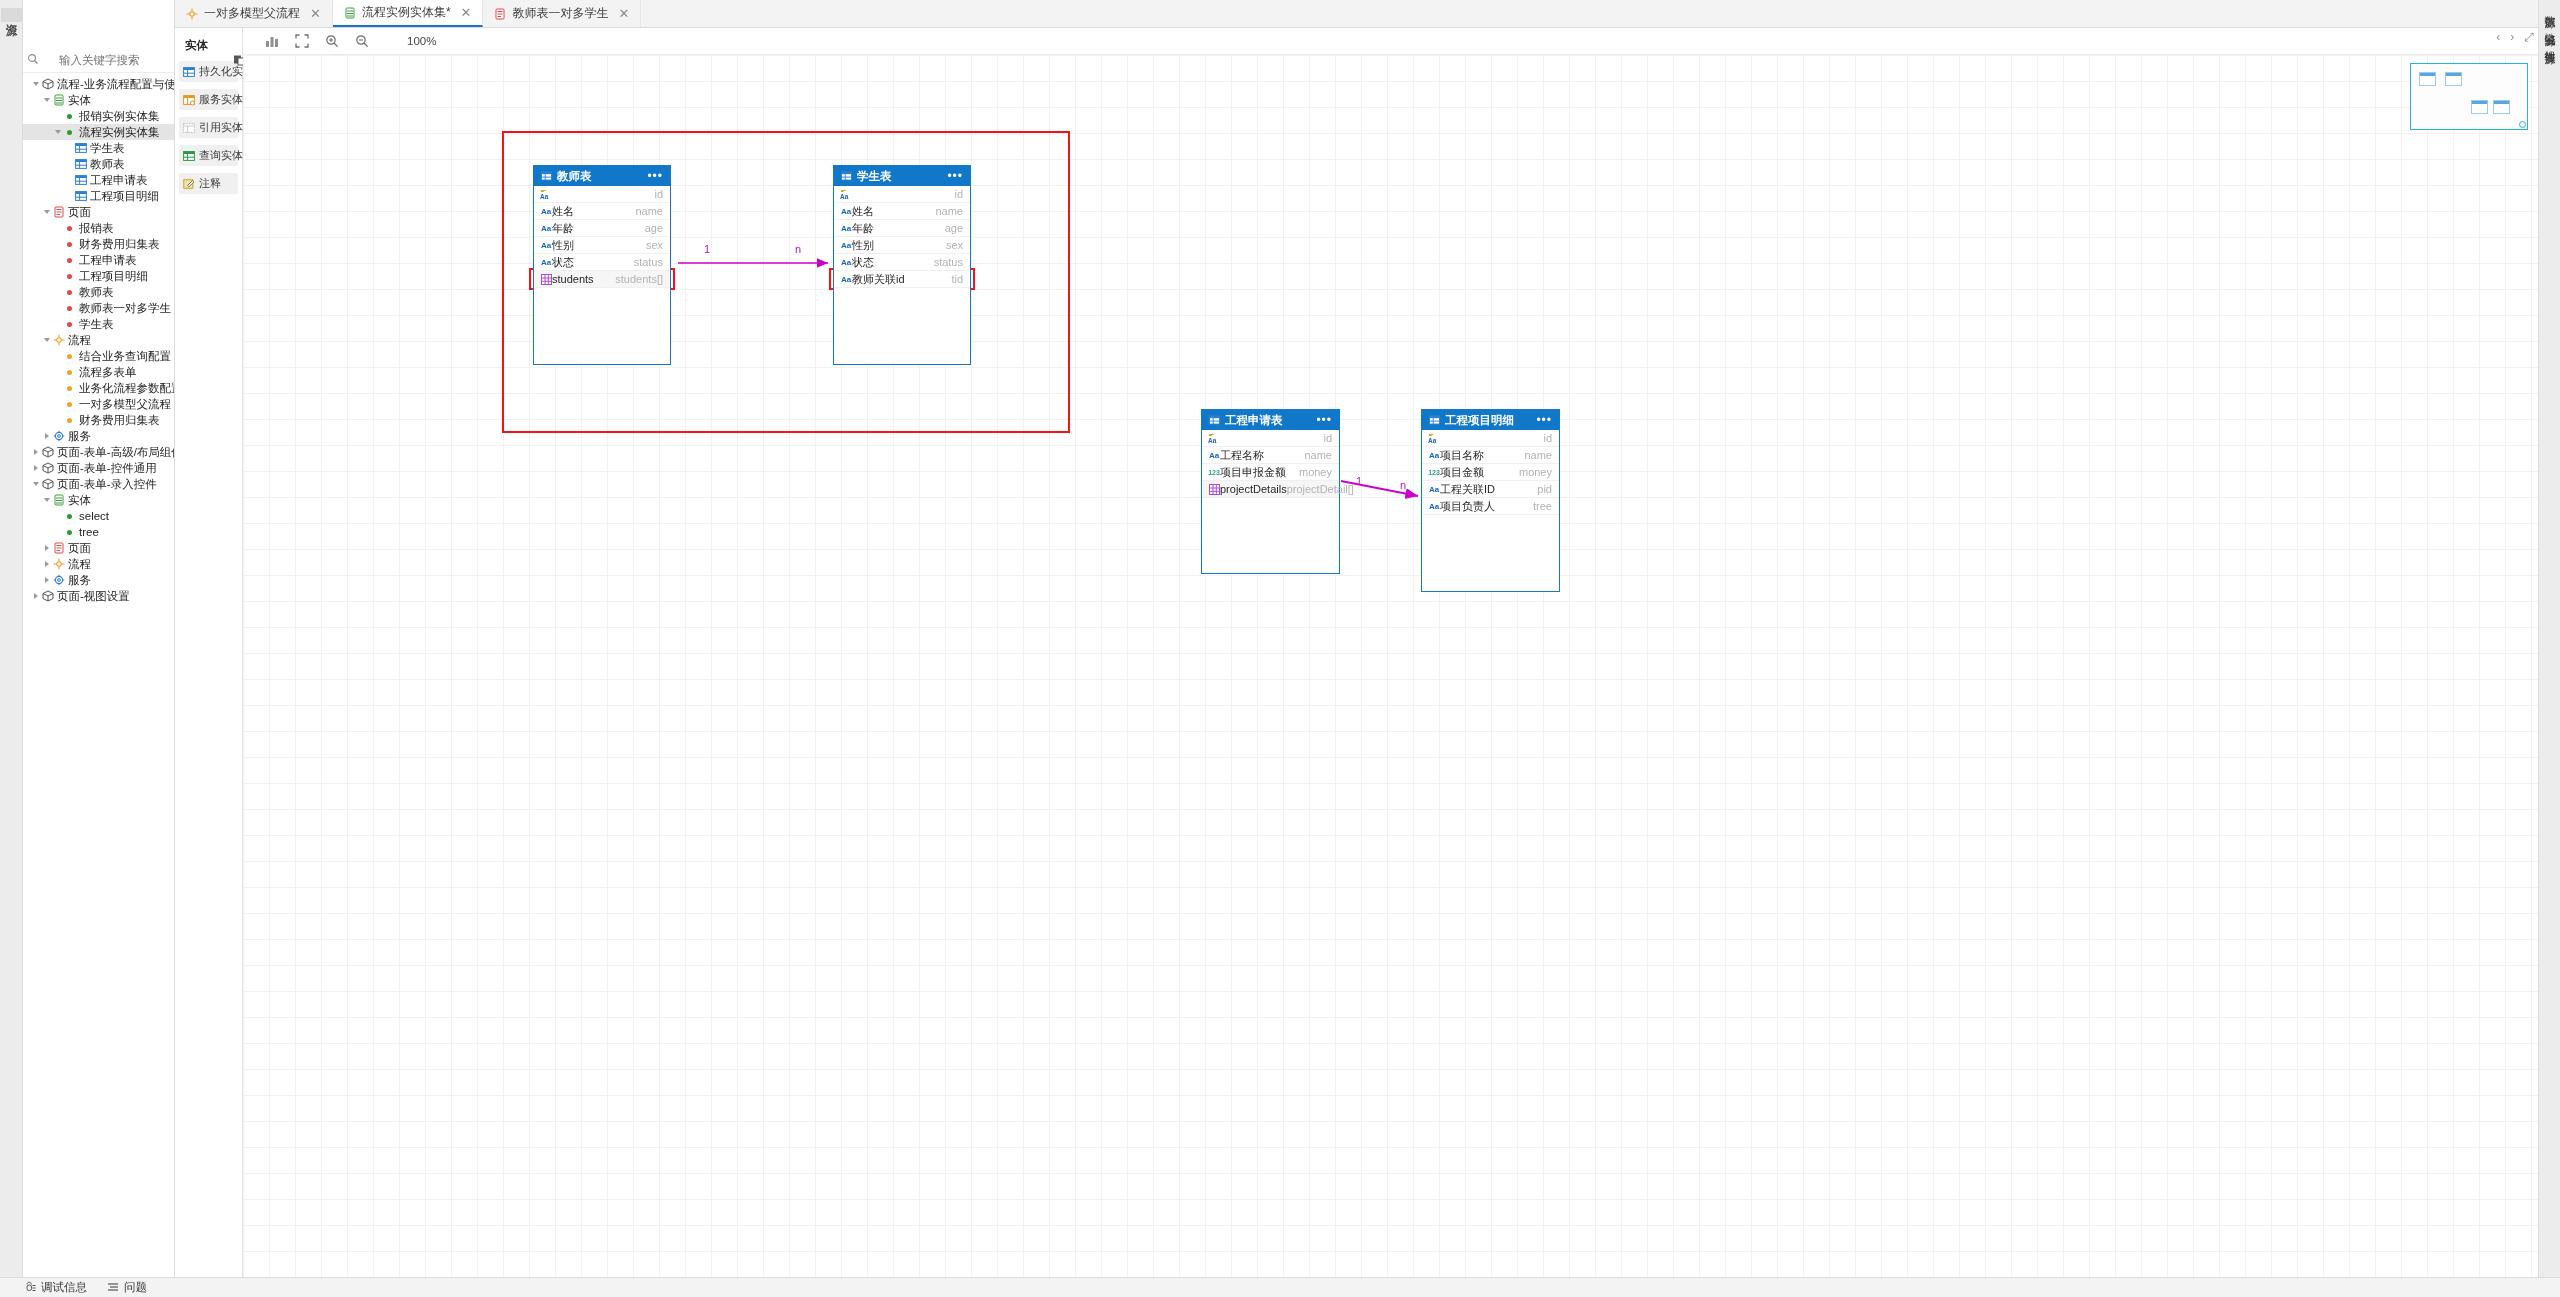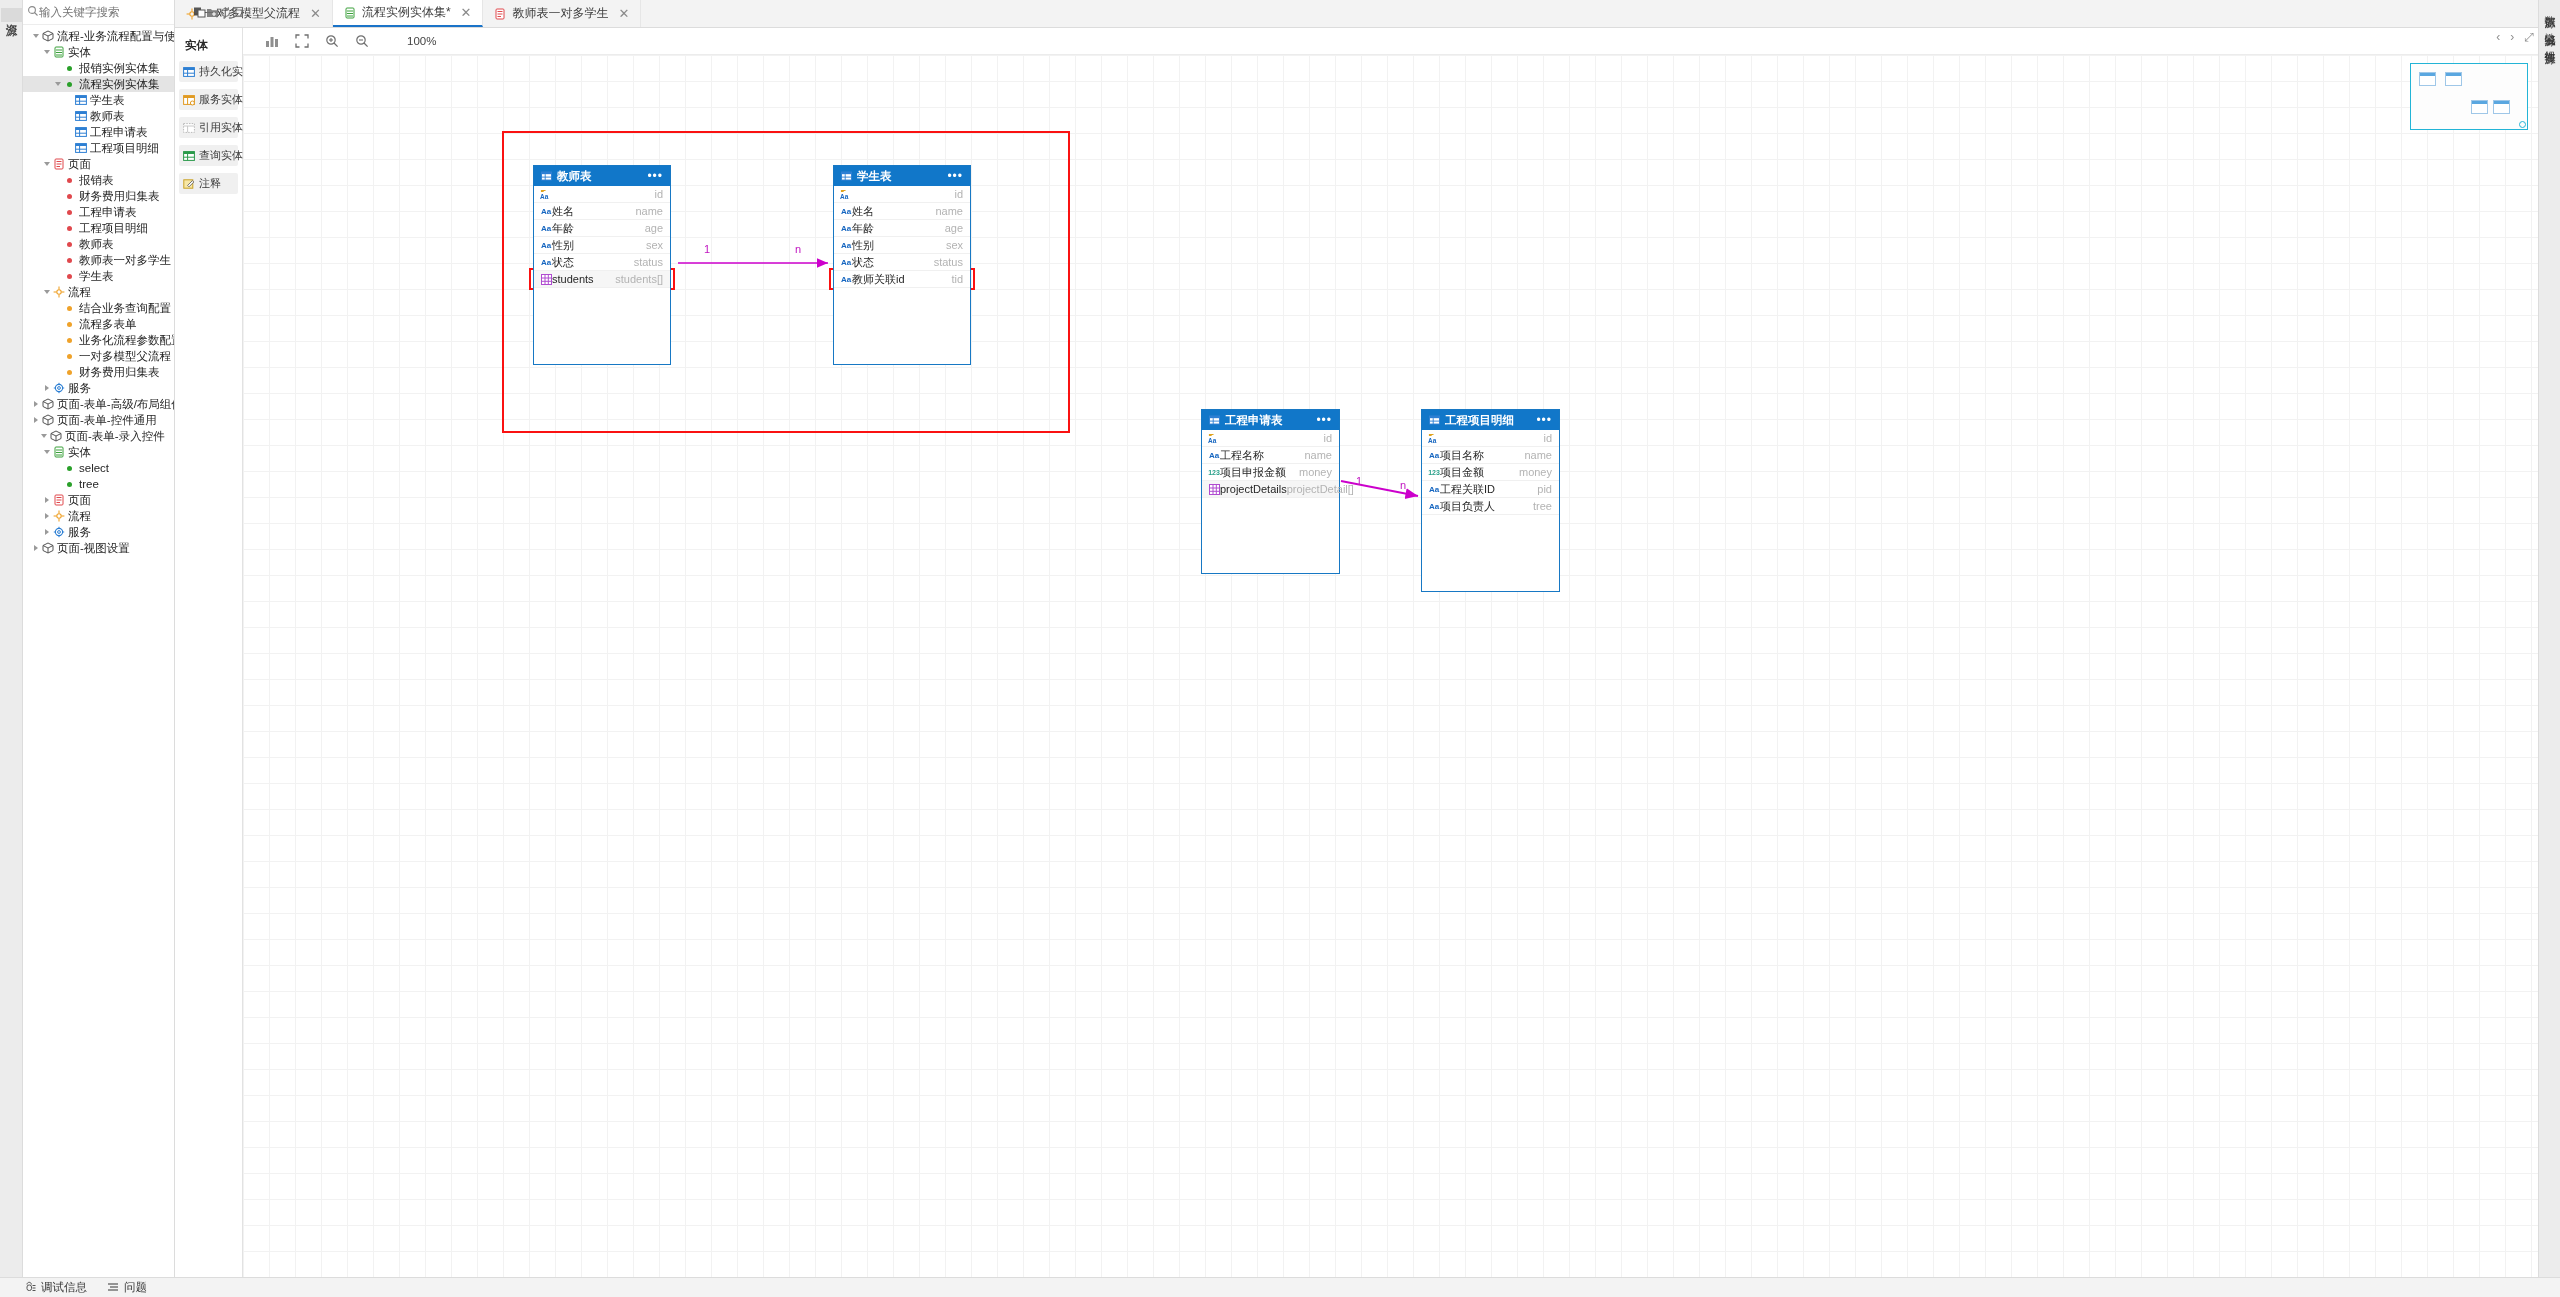--- a/index.html
+++ b/index.html
@@ -29,22 +29,22 @@
     display: flex; flex-direction: column; align-items: center; padding-top: 8px; flex: 0 0 23px;
   }
   .rail .vtext {
     writing-mode: vertical-rl; font-size: 12px; color: #333;
     background: #dadada; padding: 6px 3px; line-height: 1.25; letter-spacing: 1px;
   }
 
   
   .explorer { width: 152px; flex: 0 0 152px; background: #fff; border-right: 1px solid #dcdcdc;
               display: flex; flex-direction: column; min-height: 0; }
-  .exp-search { height: 25px; display: flex; align-items: center; padding: 0 4px; gap: 0;
-                border-bottom: 1px solid #ededed; }
+  .exp-search { height: 25px; display: flex; align-items: center; padding: 0 4px; gap: 20px;
+                border-bottom: 1px solid #ededed; margin-top: 48px; }
   .exp-search .mag { flex: 0 0 12px; }
   .exp-search input {
     flex: 1 1 auto; border: none; outline: none; font-size: 11.5px; color: #6e6e6e;
     font-family: inherit; background: transparent;
   }
   .exp-search .ic { width: 13px; height: 13px; flex: 0 0 13px; opacity: .85; cursor: pointer; }
   .tree { flex: 1 1 auto; overflow: hidden; padding-top: 3px; font-size: 11.5px; }
   .tnode { height: 16px; display: flex; align-items: center; white-space: nowrap; cursor: default; }
   .tnode.sel { background: #e4e4e4; }
   .tnode .tw { width: 10px; flex: 0 0 10px; display: flex; align-items: center; justify-content: center; }
@@ -430,21 +430,21 @@
             </span>
             <span class="ti" style="display: flex; align-items: center; justify-content: center;">
               <svg width="12" height="12" viewBox="0 0 12 12">
                 <path d="M6 1 L11 3.5 L6 6 L1 3.5 Z" fill="none" stroke="#555" stroke-width="1"></path>
                 <path d="M1 3.5v5L6 11V6" fill="none" stroke="#555" stroke-width="1"></path>
                 <path d="M11 3.5v5L6 11" fill="none" stroke="#555" stroke-width="1"></path>
               </svg>
             </span>
             <span class="tl">页面-表单-控件通用</span>
           </div>
-          <div class="tnode" style="padding-left: 16px;">
+          <div class="tnode" style="padding-left: 8px;">
             <span class="tw down">
               <i></i>
             </span>
             <span class="ti" style="display: flex; align-items: center; justify-content: center;">
               <svg width="12" height="12" viewBox="0 0 12 12">
                 <path d="M6 1 L11 3.5 L6 6 L1 3.5 Z" fill="none" stroke="#555" stroke-width="1"></path>
                 <path d="M1 3.5v5L6 11V6" fill="none" stroke="#555" stroke-width="1"></path>
                 <path d="M11 3.5v5L6 11" fill="none" stroke="#555" stroke-width="1"></path>
               </svg>
             </span>

